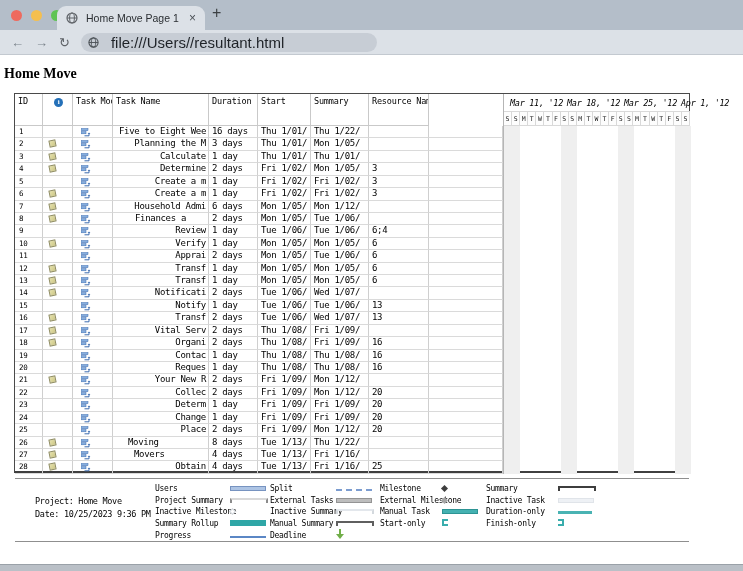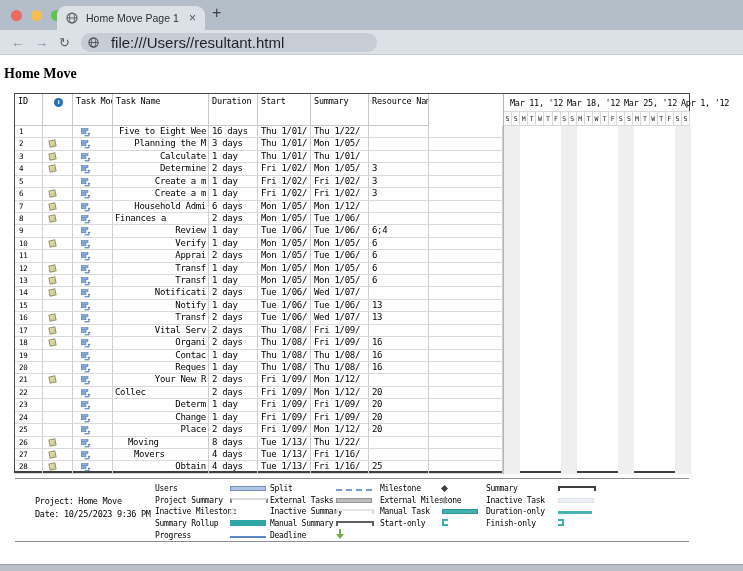--- a/index.html
+++ b/index.html
@@ -54,21 +54,21 @@
   .brow .c-id { font-size:7.5px; padding-left:4px; }
   .brow .c-name { padding:0 2px; }
   .note-ic { display:inline-block; width:7px; height:7px; margin:2px 0 0 3px;
              background:linear-gradient(135deg,#e6e2ac,#ccc687); border:1px solid #8f8c60;
              transform:rotate(-12deg); }
   .mode-ic { display:inline-block; margin:2px 0 0 5px; }
 
   
   .chart { position:absolute; left:488px; top:0; width:187px; height:380px;
            border-left:1px solid #b5b5b5; overflow:visible; }
-  .months { position:relative; height:17px; }
+  .months { position:relative; height:17px;font-style:italic; }
   .months span { position:absolute; top:4px; font-size:8.5px; letter-spacing:-0.3px; white-space:nowrap; }
   .days { display:grid; grid-template-columns:repeat(23,1fr); height:15px;
           border-top:1px solid #d9d9d9; border-bottom:1px solid #d9d9d9; }
   .days div { border-right:1px solid #d9d9d9; font-size:6.5px; text-align:center;
               padding-top:3px; color:#222; background:#fdfdfd; }
   .bands { position:absolute; left:0; top:32px; width:187px; height:348px; }
   .band { position:absolute; top:0; height:100%; background:#efefef; }
 
   
   .legend { position:absolute; left:0; top:384px; width:100%; height:64px;
@@ -280,21 +280,21 @@
             </div>
             <div class="brow">
               <div class="c-id">8</div>
               <div class="c-info"><span class="note-ic"></span></div>
               <div class="c-mode"><span class="mode-ic"><svg width="10" height="9" viewBox="0 0 10 9">
                     <rect x="0" y="0.5" width="7" height="2.2" fill="#86aede" stroke="#3e6db0" stroke-width="0.5"></rect>
                     <rect x="0" y="3.6" width="5" height="2.2" fill="#86aede" stroke="#3e6db0" stroke-width="0.5"></rect>
                     <path d="M3.5 7.8 H8 V5.6" fill="none" stroke="#3e6db0" stroke-width="1"></path>
                     <path d="M6.6 6 L8 4.6 L9.4 6 Z" fill="#3e6db0"></path>
                   </svg></span></div>
-              <div class="c-name" style="text-align: left;">Finances a</div>
+              <div class="c-name" style="text-align: center;">Finances a</div>
               <div class="c-dur">2 days</div>
               <div class="c-start">Mon 1/05/</div>
               <div class="c-fin">Tue 1/06/</div>
               <div class="c-pred"></div>
               <div class="c-res"></div>
             </div>
             <div class="brow">
               <div class="c-id">9</div>
               <div class="c-info"></div>
               <div class="c-mode"><span class="mode-ic"><svg width="10" height="9" viewBox="0 0 10 9">
@@ -504,21 +504,21 @@
             </div>
             <div class="brow">
               <div class="c-id">22</div>
               <div class="c-info"></div>
               <div class="c-mode"><span class="mode-ic"><svg width="10" height="9" viewBox="0 0 10 9">
                     <rect x="0" y="0.5" width="7" height="2.2" fill="#86aede" stroke="#3e6db0" stroke-width="0.5"></rect>
                     <rect x="0" y="3.6" width="5" height="2.2" fill="#86aede" stroke="#3e6db0" stroke-width="0.5"></rect>
                     <path d="M3.5 7.8 H8 V5.6" fill="none" stroke="#3e6db0" stroke-width="1"></path>
                     <path d="M6.6 6 L8 4.6 L9.4 6 Z" fill="#3e6db0"></path>
                   </svg></span></div>
-              <div class="c-name" style="">Collec</div>
+              <div class="c-name" style="text-align: right;">Collec</div>
               <div class="c-dur">2 days</div>
               <div class="c-start">Fri 1/09/</div>
               <div class="c-fin">Mon 1/12/</div>
               <div class="c-pred">20</div>
               <div class="c-res"></div>
             </div>
             <div class="brow">
               <div class="c-id">23</div>
               <div class="c-info"></div>
               <div class="c-mode"><span class="mode-ic"><svg width="10" height="9" viewBox="0 0 10 9">

